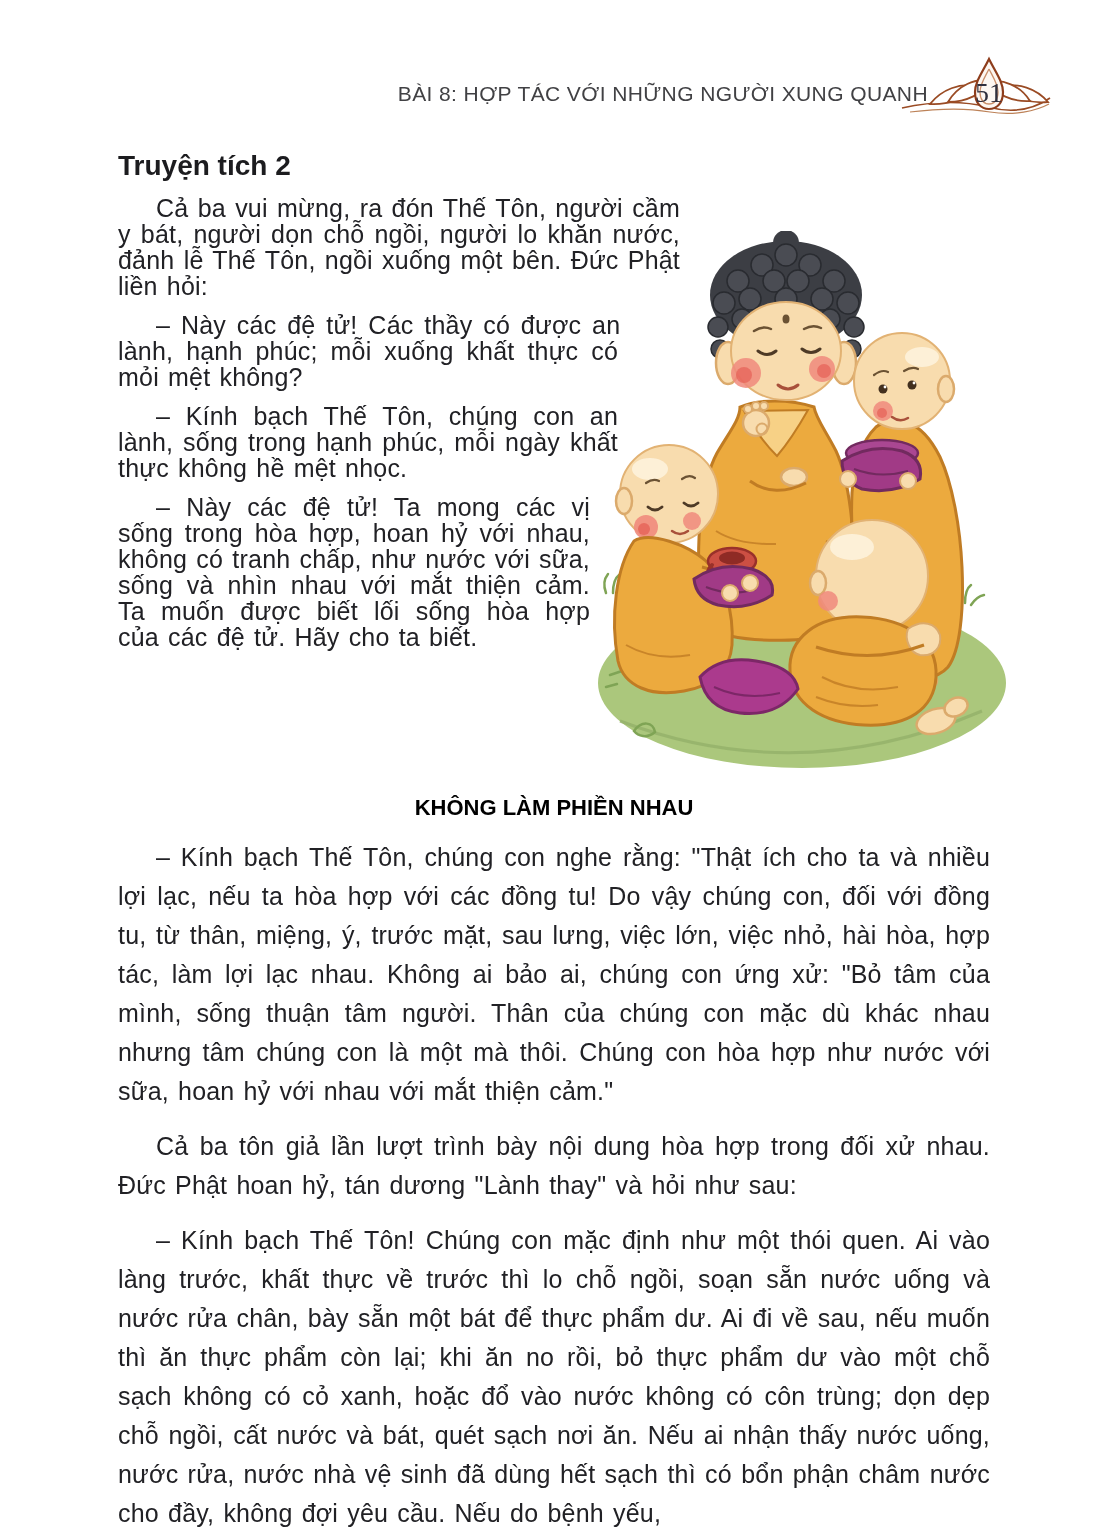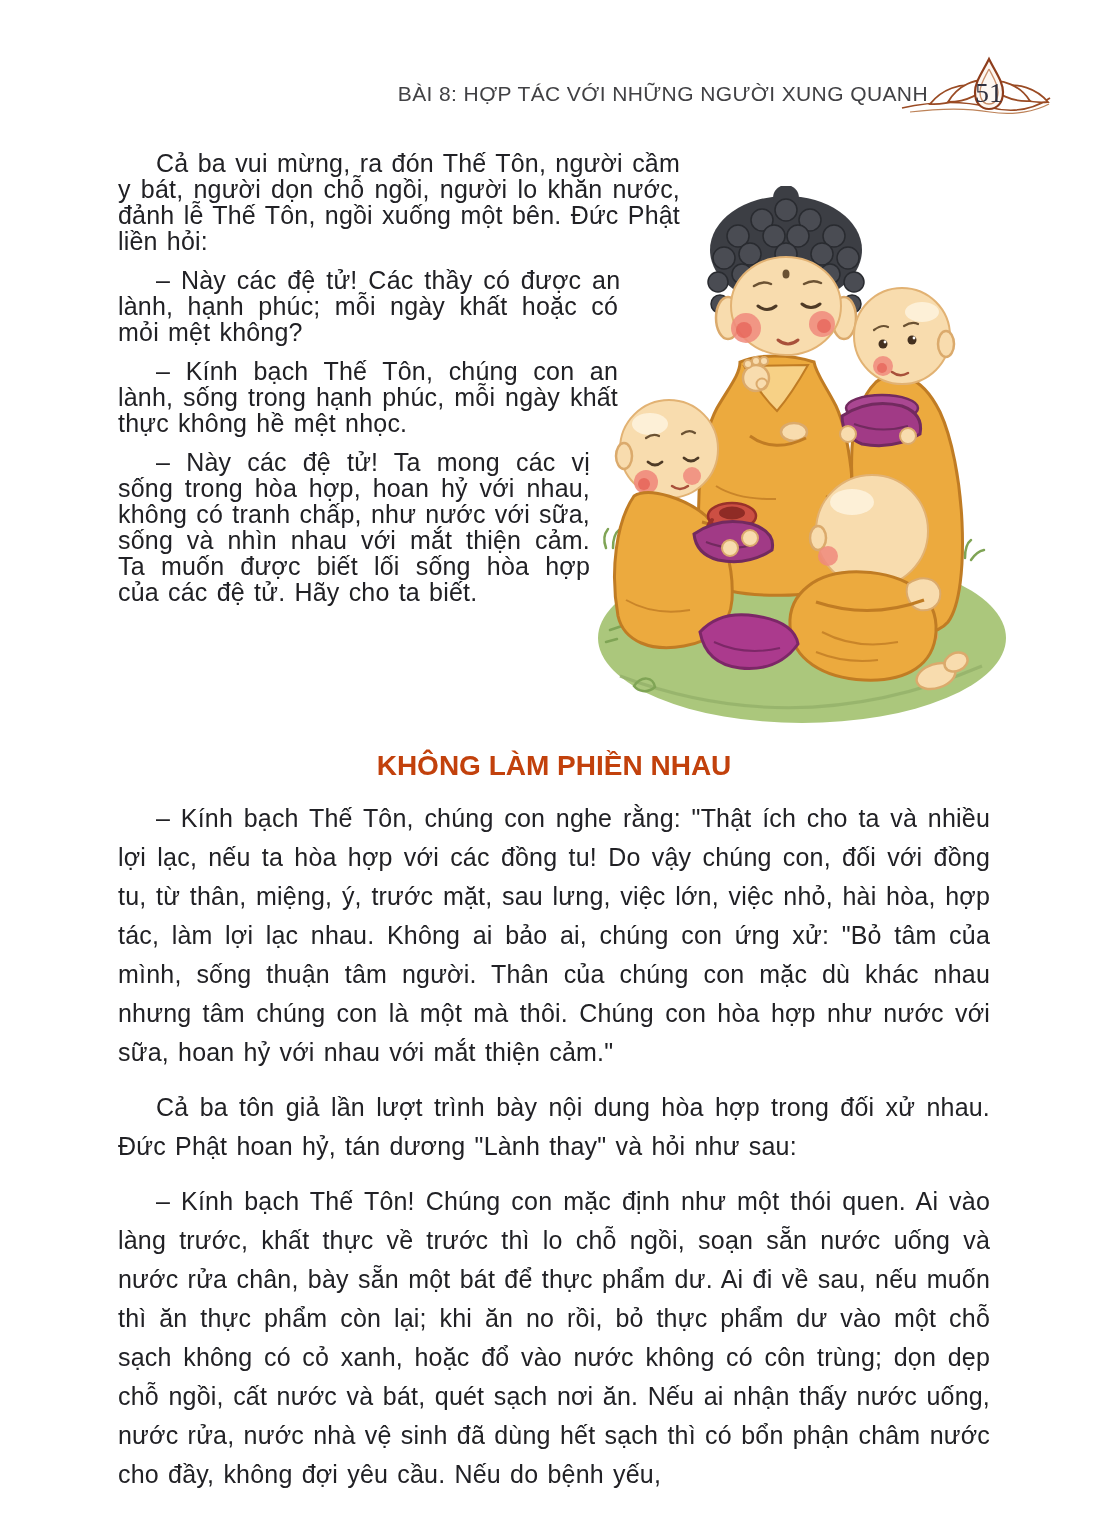--- a/index.html
+++ b/index.html
@@ -67,23 +67,23 @@
     text-indent: 38px;
     letter-spacing: 0.2px;
     word-spacing: 2px;
     margin-bottom: 13px;
   }
   p.body-par.tight { line-height: 39px; margin-bottom: 16px; }
 
   .sub-heading {
     clear: both;
     text-align: center;
-    font-size: 28px;
+    font-size: 22px;
     font-weight: bold;
-    color: #c2410c;
+    color: #000000;
     padding-top: 8px;
     margin-bottom: 17px;
   }
 </style>
 </head>
 <body>
 
 <div class="page">
 
   <header class="page-header">
@@ -102,20 +102,21 @@
 
         <path d="M89,3 C82,17 75,26 75,36 C75,47 81,53 89,53 C97,53 103,47 103,36 C103,26 96,17 89,3 Z" fill="#fdf7f2" stroke="#8e3d1c" stroke-width="2.2"></path>
         <path d="M89,13 C85,21 80,28 80,36 C80,44 84,48 89,48 C94,48 98,44 98,36 C98,28 93,21 89,13" fill="none" stroke="#c98f6b" stroke-width="1.3"></path>
       </svg>
       <span class="page-num">51</span>
     </span>
   </header>
 
   <main class="content">
 
+    <h2 class="story-heading">Truyện tích 2</h2>
 
     <figure class="illustration" aria-label="Thế Tôn (Buddha) đứng giữa ba chú tiểu: một chú dâng y và bát, một chú ôm y gấp, một chú ngồi quay lưng trên bãi cỏ">
       <svg viewBox="0 0 420 552">
 
         <g>
           <ellipse cx="212" cy="452" rx="204" ry="85" fill="#abc77c"></ellipse>
           <path d="M30,490 Q210,558 392,480" fill="none" stroke="#93b069" stroke-width="3" opacity="0.8"></path>
           <path d="M20,444 l12,-4 M16,456 l11,-3" stroke="#7fa455" stroke-width="2.5" fill="none" stroke-linecap="round"></path>
           <path d="M44,500 c8,-11 19,-9 21,1 c-8,7 -17,4 -21,-1 Z" fill="none" stroke="#7fa455" stroke-width="2.5"></path>
         </g>
@@ -238,21 +239,21 @@
         </g>
 
         <g>
           <path d="M110,446 Q130,424 166,430 Q204,436 208,458 Q188,486 150,482 Q116,478 110,446 Z" fill="#ab3a8d" stroke="#7c2767" stroke-width="3"></path>
           <path d="M124,456 q30,14 66,6" fill="none" stroke="#7c2767" stroke-width="2"></path>
         </g>
       </svg>
     </figure>
 
     <p class="body-par">Cả ba vui mừng, ra đón Thế Tôn, người cầm y bát, người dọn chỗ ngồi, người lo khăn nước, đảnh lễ Thế Tôn, ngồi xuống một bên. Đức Phật liền hỏi:</p>
-    <p class="body-par">– Này các đệ tử! Các thầy có được an lành, hạnh phúc; mỗi ngày khất hoặc có mỏi mệt không?</p>
+    <p class="body-par">– Này các đệ tử! Các thầy có được an lành, hạnh phúc; mỗi xuống khất thực có mỏi mệt không?</p>
     <p class="body-par">– Kính bạch Thế Tôn, chúng con an lành, sống trong hạnh phúc, mỗi ngày khất thực không hề mệt nhọc.</p>
     <p class="body-par">– Này các đệ tử! Ta mong các vị sống trong hòa hợp, hoan hỷ với nhau, không có tranh chấp, như nước với sữa, sống và nhìn nhau với mắt thiện cảm. Ta muốn được biết lối sống hòa hợp của các đệ tử. Hãy cho ta biết.</p>
 
     <h3 class="sub-heading">KHÔNG LÀM PHIỀN NHAU</h3>
 
     <p class="body-par tight">– Kính bạch Thế Tôn, chúng con nghe rằng: "Thật ích cho ta và nhiều lợi lạc, nếu ta hòa hợp với các đồng tu! Do vậy chúng con, đối với đồng tu, từ thân, miệng, ý, trước mặt, sau lưng, việc lớn, việc nhỏ, hài hòa, hợp tác, làm lợi lạc nhau. Không ai bảo ai, chúng con ứng xử: "Bỏ tâm của mình, sống thuận tâm người. Thân của chúng con mặc dù khác nhau nhưng tâm chúng con là một mà thôi. Chúng con hòa hợp như nước với sữa, hoan hỷ với nhau với mắt thiện cảm."</p>
     <p class="body-par tight">Cả ba tôn giả lần lượt trình bày nội dung hòa hợp trong đối xử nhau. Đức Phật hoan hỷ, tán dương "Lành thay" và hỏi như sau:</p>
     <p class="body-par tight">– Kính bạch Thế Tôn! Chúng con mặc định như một thói quen. Ai vào làng trước, khất thực về trước thì lo chỗ ngồi, soạn sẵn nước uống và nước rửa chân, bày sẵn một bát để thực phẩm dư. Ai đi về sau, nếu muốn thì ăn thực phẩm còn lại; khi ăn no rồi, bỏ thực phẩm dư vào một chỗ sạch không có cỏ xanh, hoặc đổ vào nước không có côn trùng; dọn dẹp chỗ ngồi, cất nước và bát, quét sạch nơi ăn. Nếu ai nhận thấy nước uống, nước rửa, nước nhà vệ sinh đã dùng hết sạch thì có bổn phận châm nước cho đầy, không đợi yêu cầu. Nếu do bệnh yếu,</p>
 
   </main>

